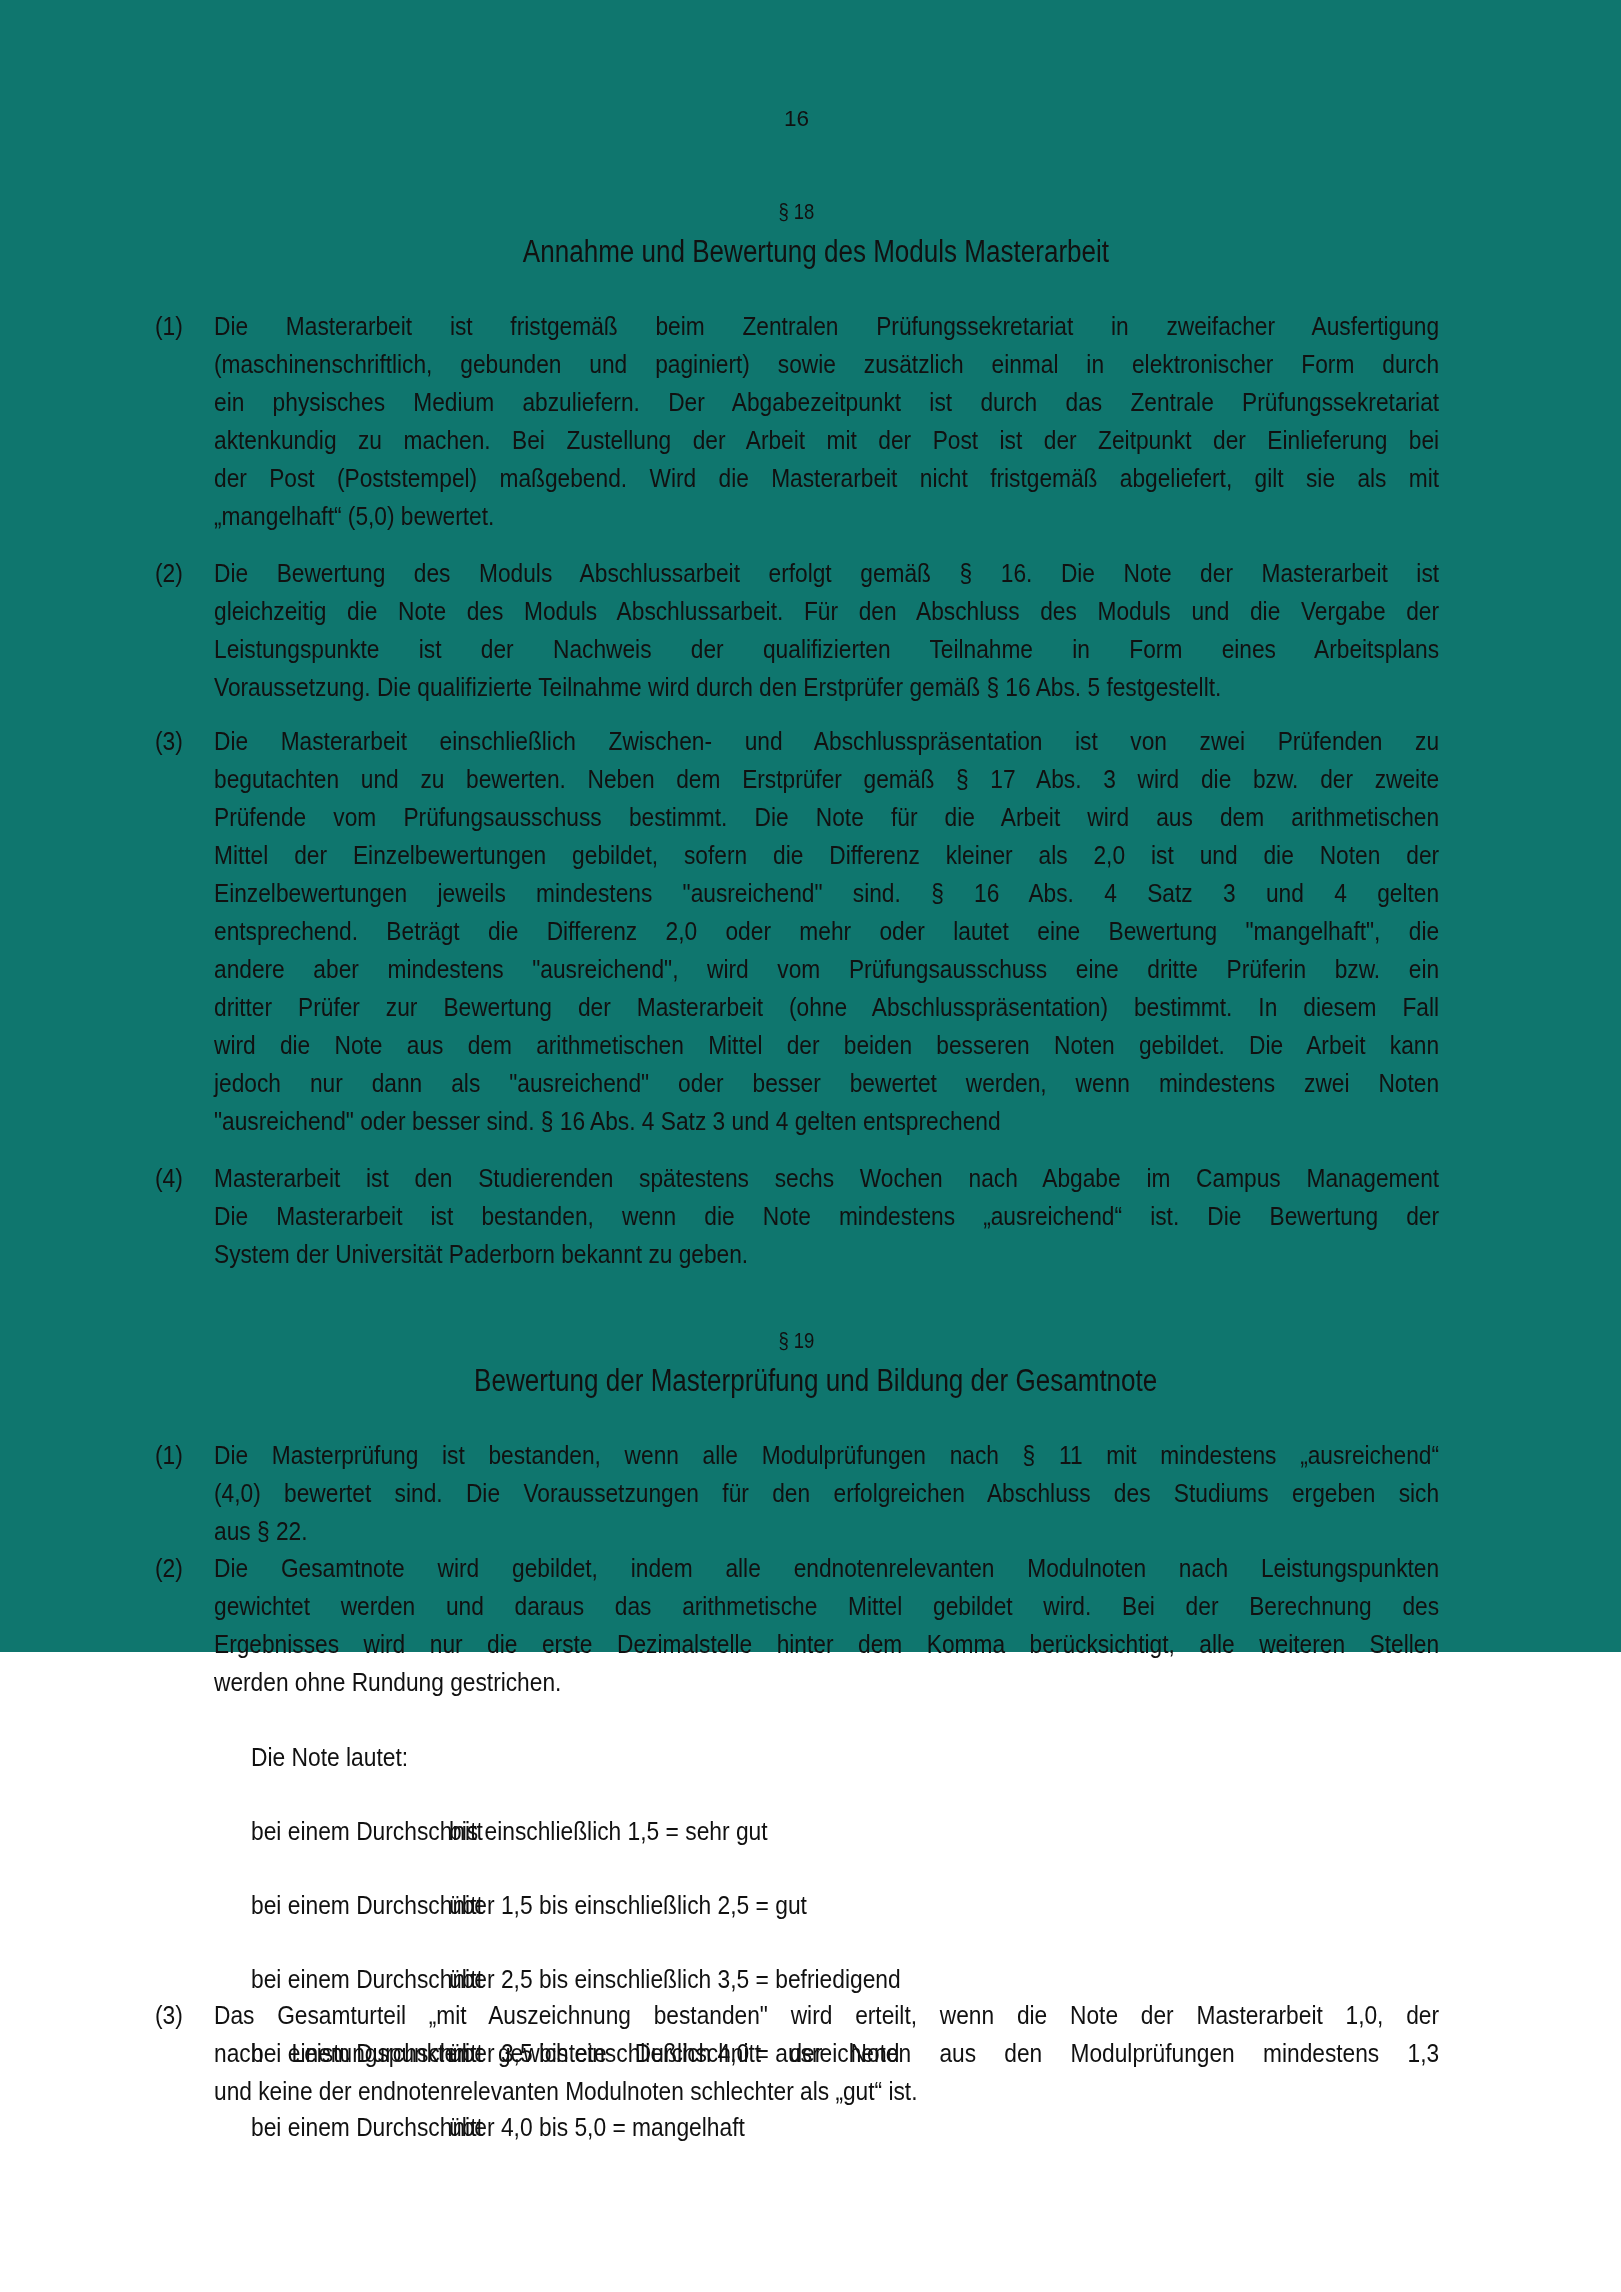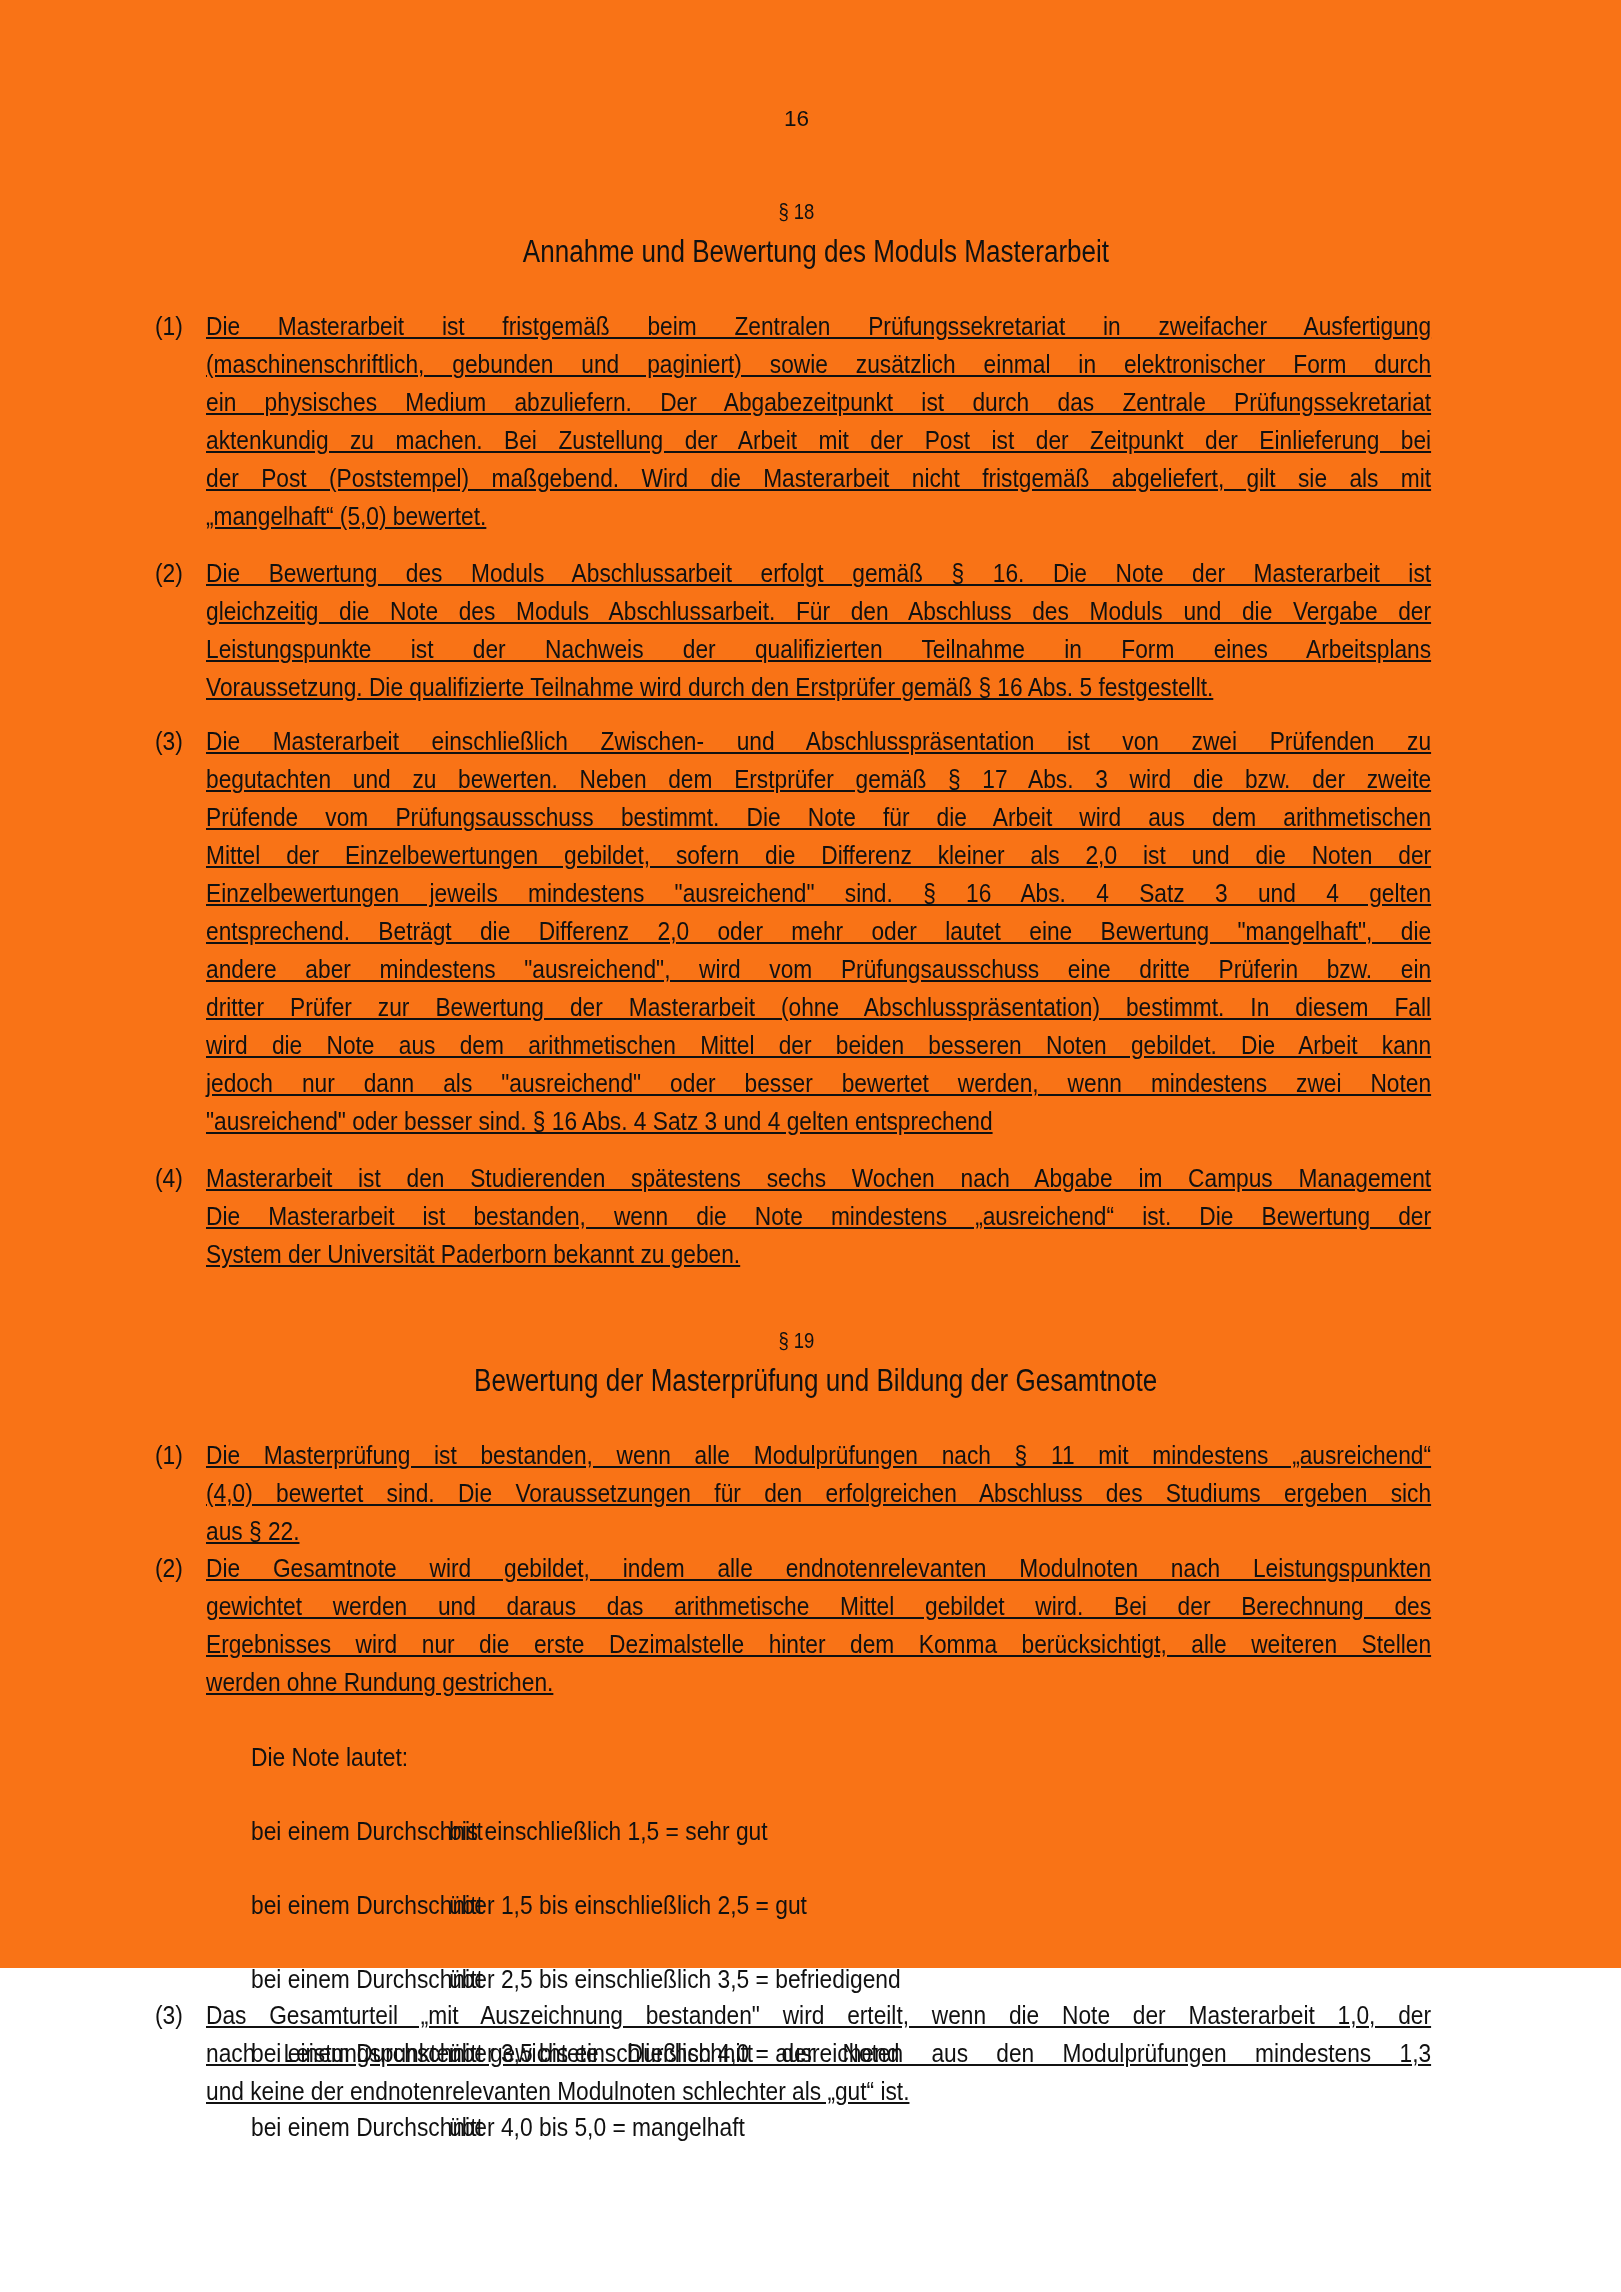--- a/index.html
+++ b/index.html
@@ -1,27 +1,27 @@
 <!DOCTYPE html>
 <html><head>
   <meta charset="utf-8">
   <style>
     html, body { margin: 0; padding: 0; background: #ffffff; }
     body { width: 1621px; height: 2293px; position: relative; overflow: hidden; color: #111111;
       font-family: "Liberation Sans", "DejaVu Sans", sans-serif; }
-    .page { position: absolute; left: 0; top: 0; width: 1621px; height: 1968px; background: #f97316; }
+    .page { position: absolute; left: 0; top: 0; width: 1621px; height: 1652px; background: #0f766e; }
     .pagenum { position: absolute; top: 106px; left: 0; width: 1593px; text-align: center; font-size: 22.5px; }
     .sec { position: absolute; left: 0; width: 1593px; text-align: center; }
     .sec .num { font-size: 22px; line-height: 39px; display: block; }
     .sec .title { font-size: 31px; line-height: 41px; display: block; margin-left: 38px; }
     .nar { display: inline-block; transform: scaleX(0.84); transform-origin: center; white-space: nowrap; }
     .para { position: absolute; left: 155px; width: 1284px; }
     .para .label { position: absolute; left: 0; top: 0; font-size: 26.5px; line-height: 38px;
       transform: scaleX(0.86); transform-origin: left; }
-    .para .body { position: absolute; left: 51px; width: 1225px; text-decoration: underline; }
+    .para .body { position: absolute; left: 59px; width: 1225px; }
     .line { height: 38px; line-height: 38px; font-size: 26.5px; white-space: nowrap; overflow: visible; position: relative; }
     .line .txt { display: block; width: 1429px; transform: scaleX(0.8573); transform-origin: left; }
     .line.j .txt { text-align: justify; text-align-last: justify; }
     .line.l .txt { text-align: left; }
     .grades { position: absolute; left: 251px; top: 1706px; }
     .grades .g { height: 46px; line-height: 46px; font-size: 26.5px; white-space: nowrap; }
     .grades .g span { display: inline-block; transform: scaleX(0.86); transform-origin: left; }
   </style>
 </head>
 <body>

